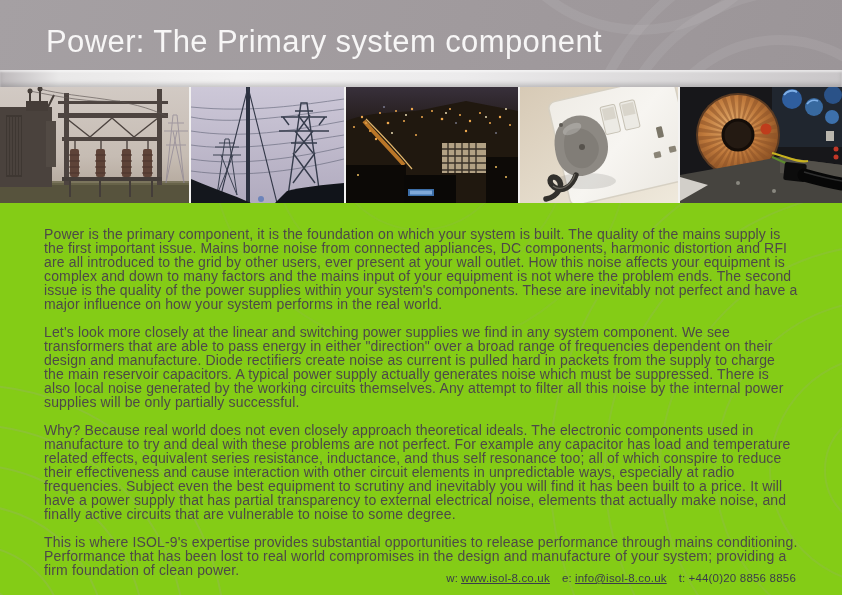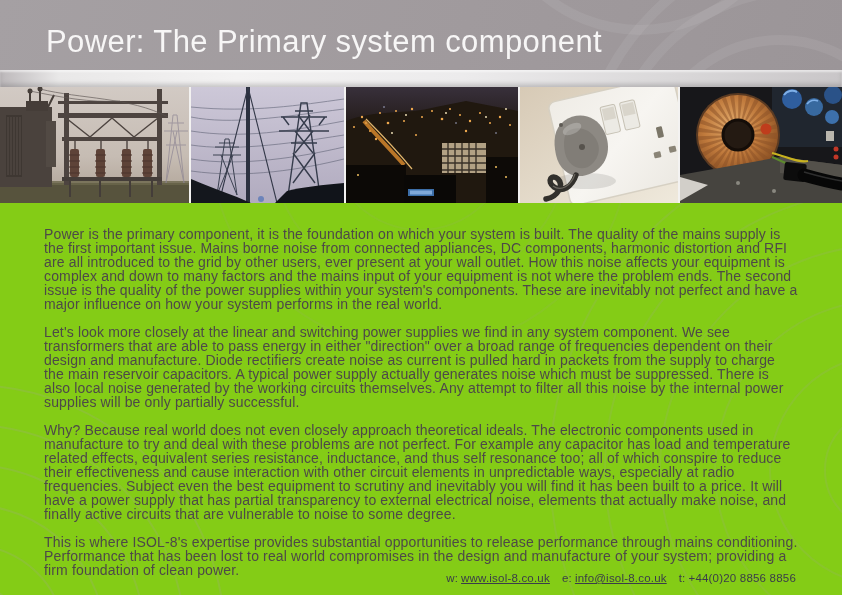--- a/index.html
+++ b/index.html
@@ -352,20 +352,20 @@
         <rect x="146" y="44" width="8" height="10" fill="#b9b6ae"></rect>
         <path d="M0,90 L28,98 L0,114 Z" fill="#d2cfc9"></path>
       </svg>
     </figure>
   </div>
 
   <main class="content">
     <p>Power is the primary component, it is the foundation on which your system is built. The quality of the mains supply is the first important issue. Mains borne noise from connected appliances, DC components, harmonic distortion and RFI are all introduced to the grid by other users, ever present at your wall outlet. How this noise affects your equipment is complex and down to many factors and the mains input of your equipment is not where the problem ends. The second issue is the quality of the power supplies within your system's components. These are inevitably not perfect and have a major influence on how your system performs in the real world.</p>
     <p>Let's look more closely at the linear and switching power supplies we find in any system component. We see transformers that are able to pass energy in either "direction" over a broad range of frequencies dependent on their design and manufacture. Diode rectifiers create noise as current is pulled hard in packets from the supply to charge the main reservoir capacitors. A typical power supply actually generates noise which must be suppressed. There is also local noise generated by the working circuits themselves. Any attempt to filter all this noise by the internal power supplies will be only partially successful.</p>
     <p>Why? Because real world does not even closely approach theoretical ideals. The electronic components used in manufacture to try and deal with these problems are not perfect. For example any capacitor has load and temperature related effects, equivalent series resistance, inductance, and thus self resonance too; all of which conspire to reduce their effectiveness and cause interaction with other circuit elements in unpredictable ways, especially at radio frequencies. Subject even the best equipment to scrutiny and inevitably you will find it has been built to a price. It will have a power supply that has partial transparency to external electrical noise, elements that actually make noise, and finally active circuits that are vulnerable to noise to some degree.</p>
-    <p>This is where ISOL-8's expertise provides substantial opportunities to release performance through mains conditioning. Performance that has been lost to real world compromises in the design and manufacture of your system; providing a firm foundation of clean power.</p>
+    <p>This is where ISOL-9's expertise provides substantial opportunities to release performance through mains conditioning. Performance that has been lost to real world compromises in the design and manufacture of your system; providing a firm foundation of clean power.</p>
   </main>
 
   <footer class="footer">
     <span class="lbl">w:</span><a class="link">www.isol-8.co.uk</a><span class="lbl">e:</span><a class="link">info@isol-8.co.uk</a><span class="lbl">t:</span><span class="phone">+44(0)20 8856 8856</span>
   </footer>
 
 </div>
 
 </body></html>

